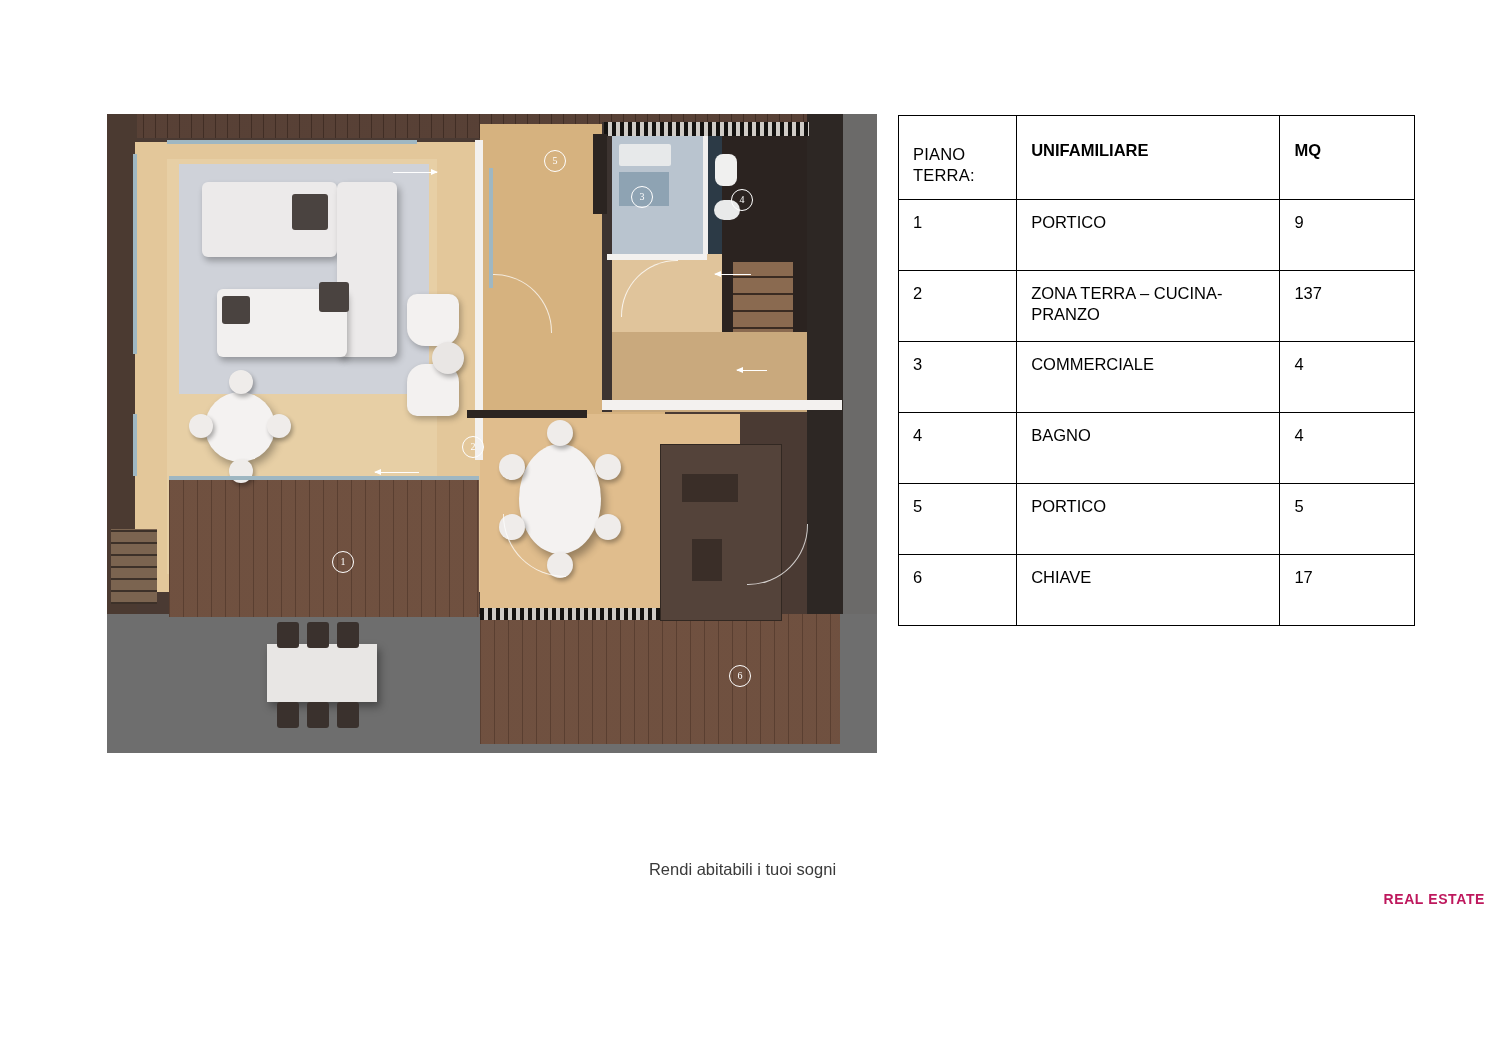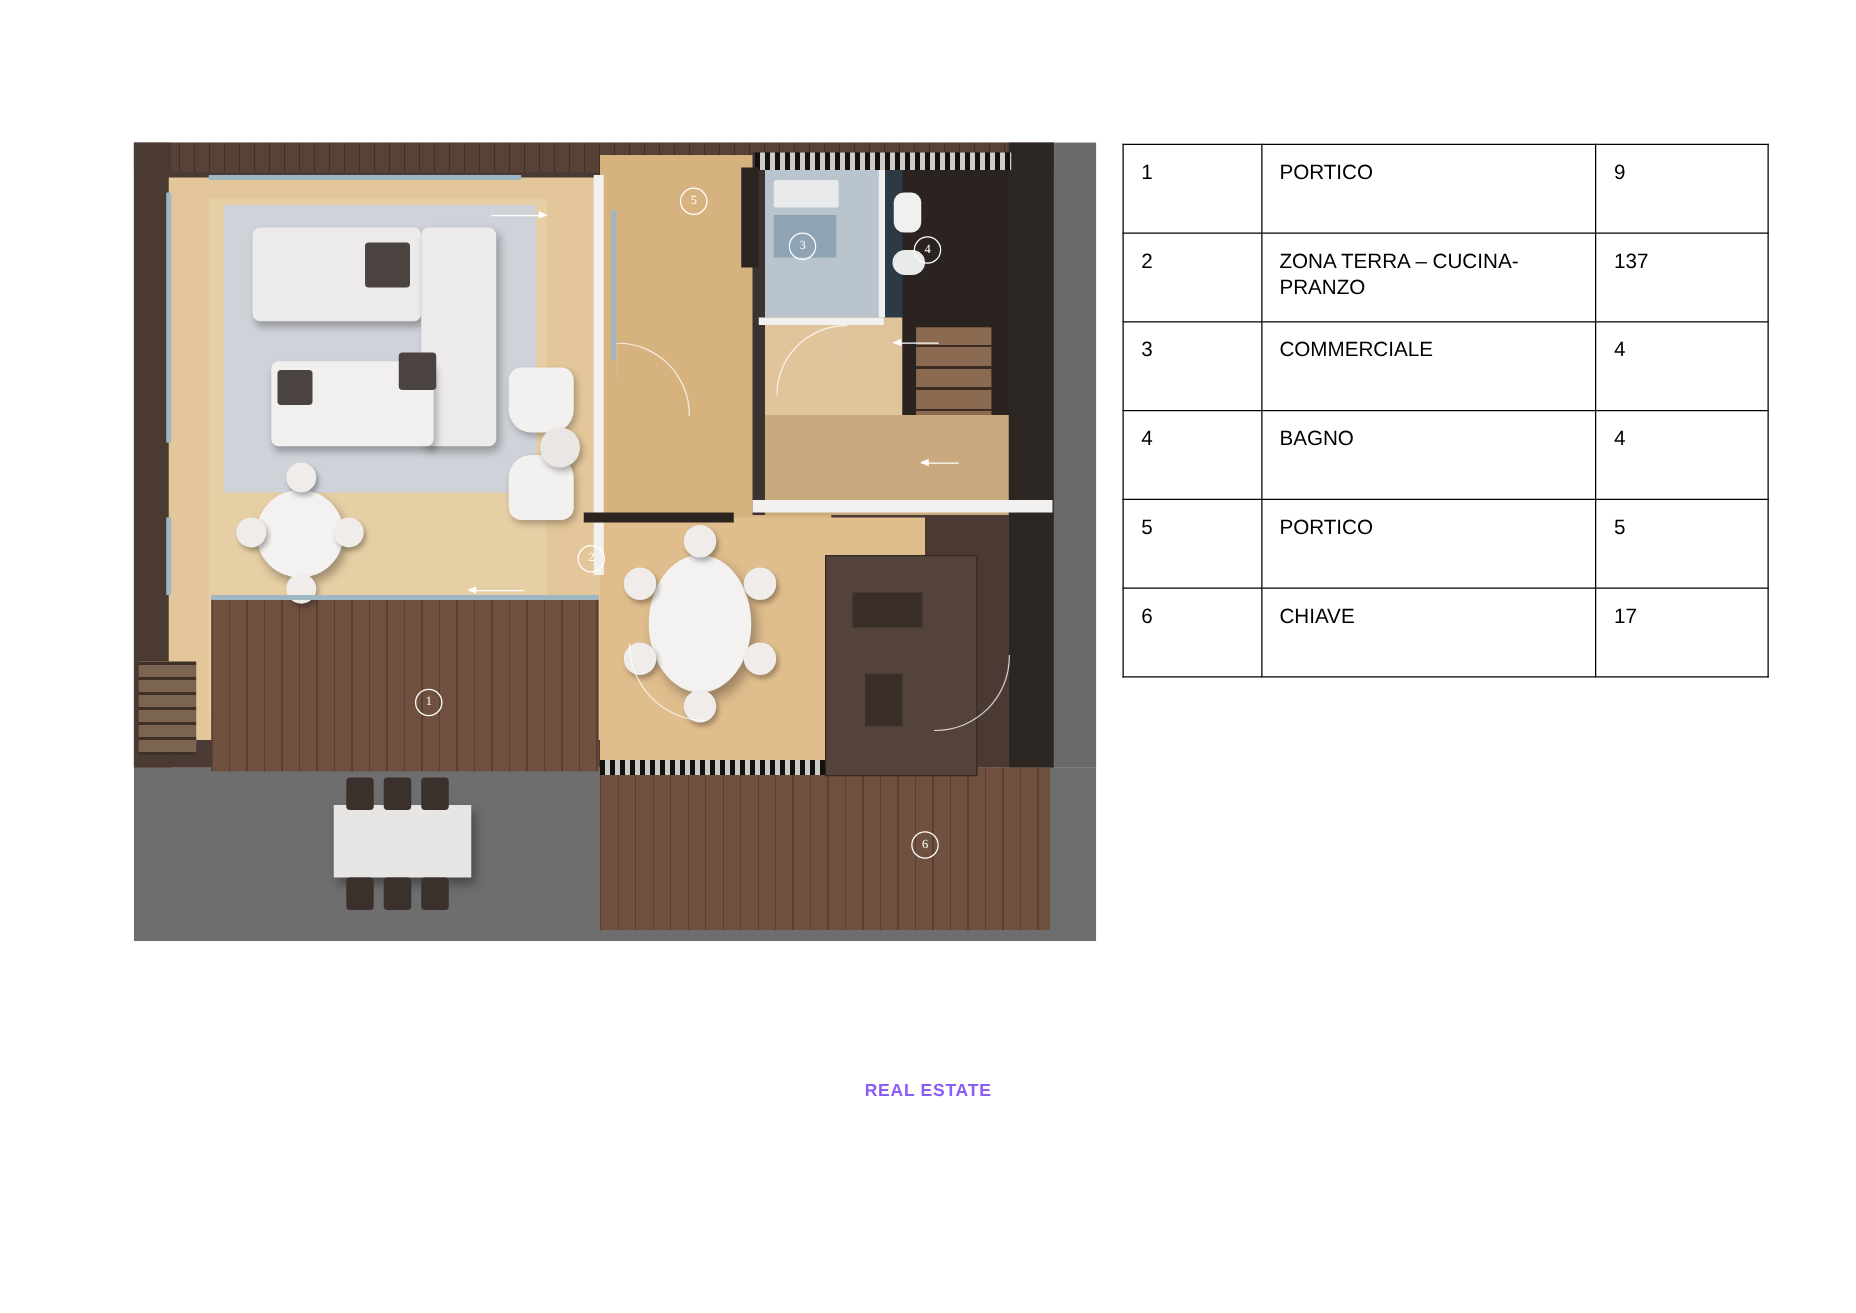--- a/index.html
+++ b/index.html
@@ -314,22 +314,23 @@
     font-family: "Liberation Sans", sans-serif;
     font-size: 16.5px;
     color: #3a3a3a;
     margin-top: 8px;
   }
   .logo-re {
     font-family: "Liberation Sans", sans-serif;
     font-size: 14px;
     font-weight: bold;
     letter-spacing: 0.6px;
-    color: #8b5cf6;
+    color: #be185d;
     margin-top: 12px;
+    text-align: right;
   }
 </style>
 </head>
 <body>
 
 <div id="floorplan">
 
   <div class="fp-layer ground-grey-top"></div>
   <div class="fp-layer ground-grey"></div>
 
@@ -430,20 +431,25 @@
   <div class="marker" style="left:225px;top:437px;">1</div>
   <div class="marker" style="left:355px;top:322px;">2</div>
   <div class="marker" style="left:524px;top:72px;">3</div>
   <div class="marker" style="left:624px;top:75px;">4</div>
   <div class="marker" style="left:437px;top:36px;">5</div>
   <div class="marker" style="left:622px;top:551px;">6</div>
 </div>
 
 <table id="legend">
   <tbody>
+    <tr>
+      <td class="c-num hdr-piano">PIANO TERRA:</td>
+      <td class="c-name hdr-title">UNIFAMILIARE</td>
+      <td class="c-mq hdr-mq">MQ</td>
+    </tr>
     <tr class="r-tall">
       <td class="c-num">1</td>
       <td class="c-name">PORTICO</td>
       <td class="c-mq">9</td>
     </tr>
     <tr class="r-tall">
       <td class="c-num">2</td>
       <td class="c-name">ZONA TERRA – CUCINA-PRANZO</td>
       <td class="c-mq">137</td>
     </tr>
@@ -464,14 +470,15 @@
     </tr>
     <tr class="r-tall">
       <td class="c-num">6</td>
       <td class="c-name">CHIAVE</td>
       <td class="c-mq">17</td>
     </tr>
   </tbody>
 </table>
 
 <div id="logo">
+  <div class="logo-sub">Rendi abitabili i tuoi sogni</div>
   <div class="logo-re">REAL ESTATE</div>
 </div>
 
 </body></html>

